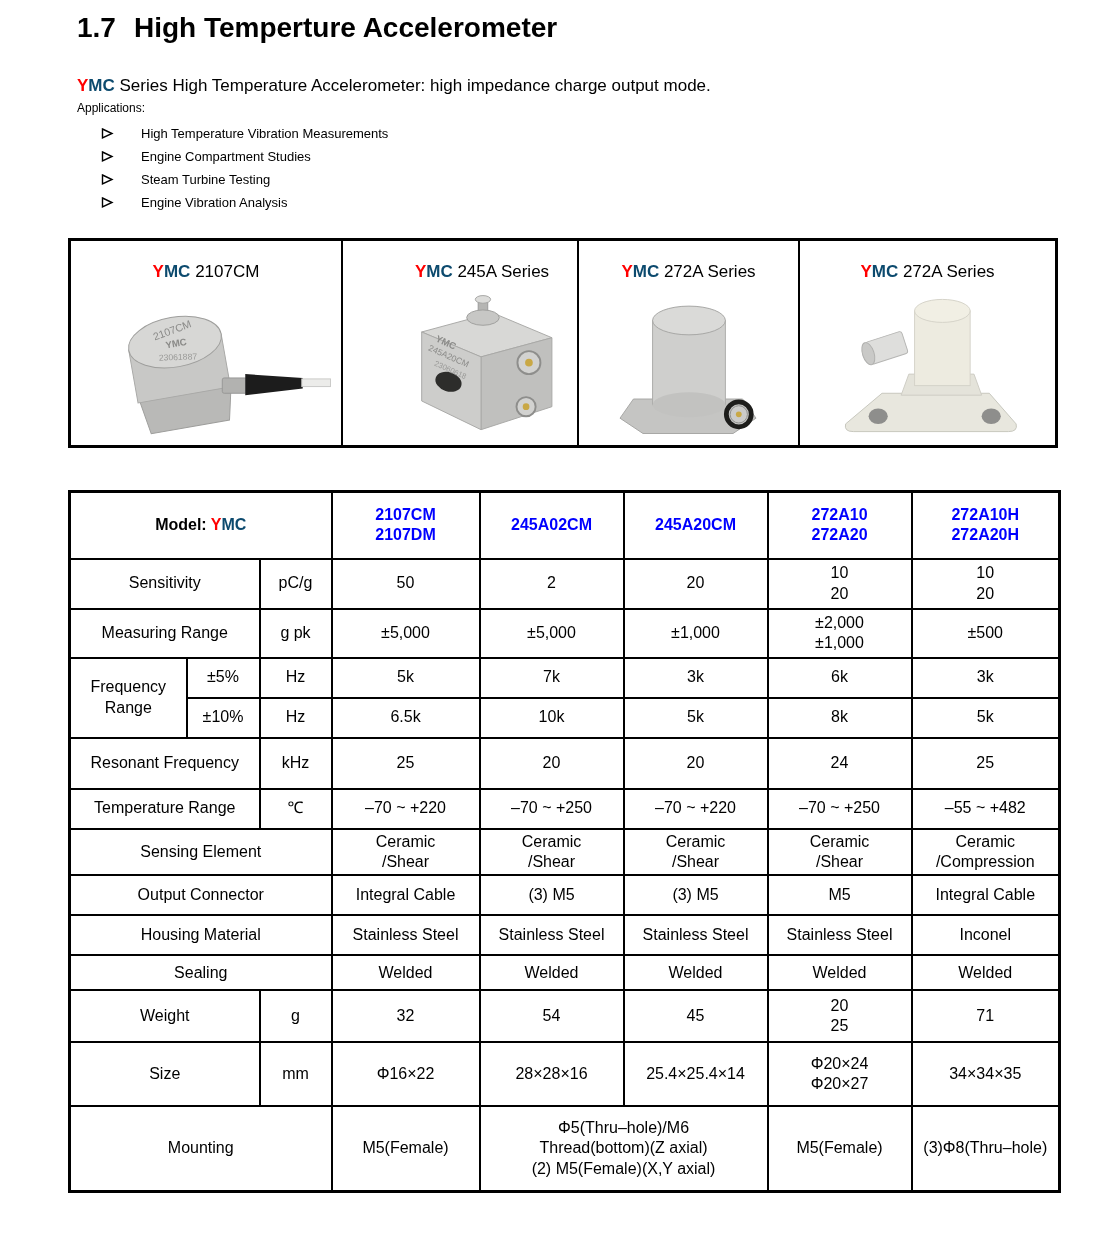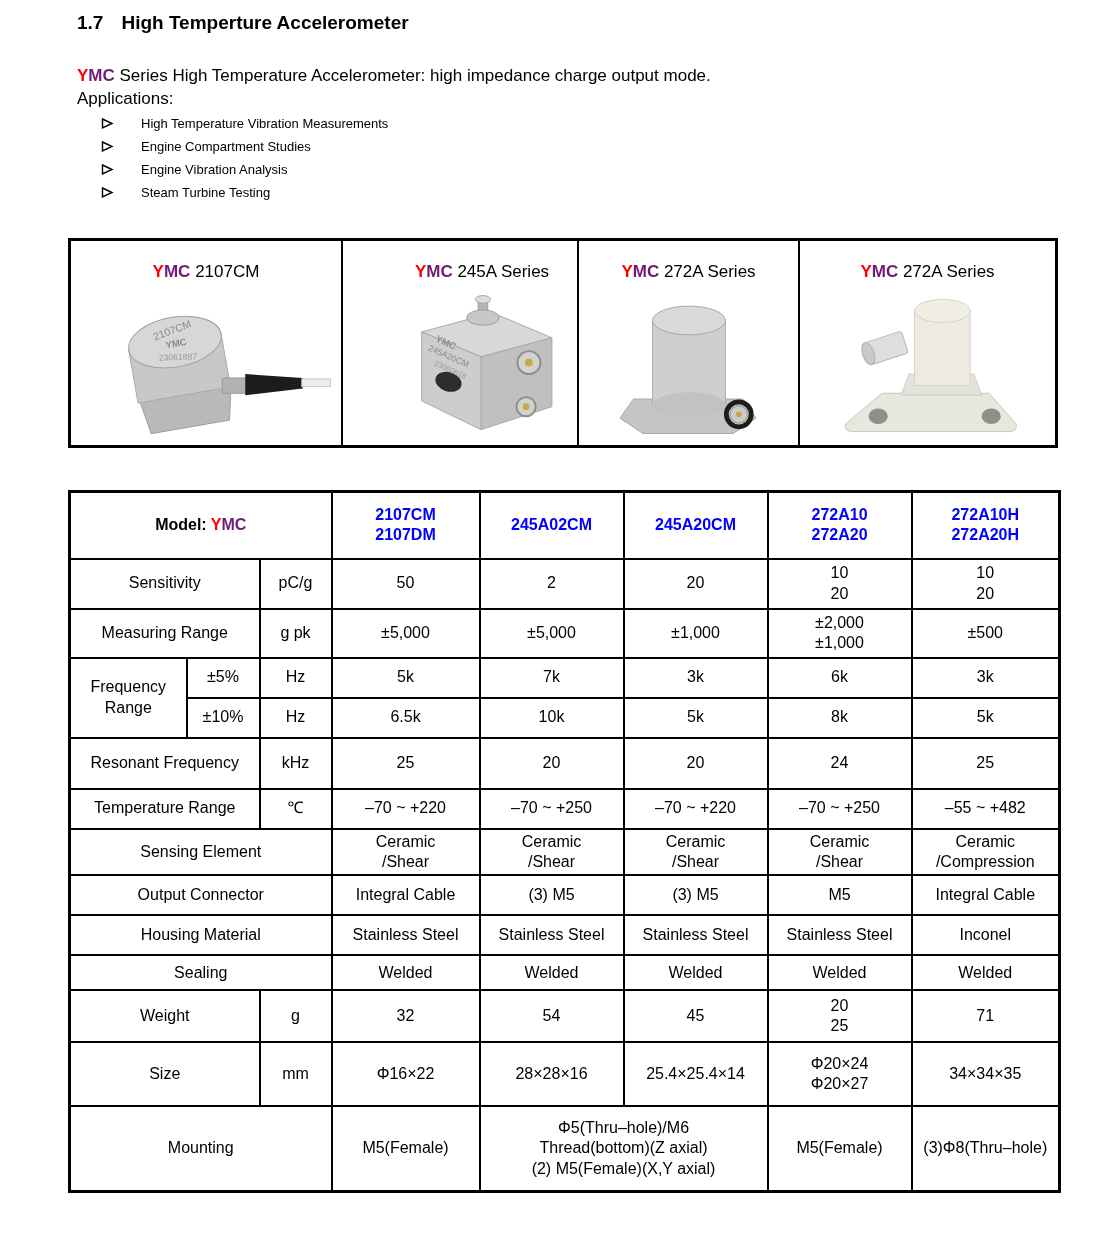--- a/index.html
+++ b/index.html
@@ -1,26 +1,26 @@
 <!DOCTYPE html>
 <html><head>
 <meta charset="utf-8">
 <style>
   html,body{margin:0;padding:0;background:#ffffff;}
   body{width:1102px;height:1235px;position:relative;font-family:"Liberation Sans",sans-serif;color:#000;}
   .red{color:#ff0000;}
-  .blue{color:#701a75;}
+  .blue{color:#0c4a6e;}
   .b{font-weight:bold;}
 
   
   .textblock{position:absolute;left:77px;top:12px;width:980px;}
-  h1.heading{font-size:19px;font-weight:bold;margin:0 0 30px 0;display:flex;}
+  h1.heading{font-size:28px;font-weight:bold;margin:0 0 30px 0;display:flex;}
   h1.heading .num{margin-right:18px;}
   p.intro{font-size:17px;margin:0;line-height:23px;}
-  p.apps-label{font-size:17px;margin:0;line-height:23px;}
+  p.apps-label{font-size:12px;margin:0;line-height:23px;}
   ul.apps{list-style:none;margin:2px 0 0 0;padding:0 0 0 24px;}
   ul.apps li{font-size:13px;line-height:23px;display:flex;align-items:center;}
   ul.apps li .arrow{width:13px;height:13px;margin-right:27px;flex:0 0 auto;}
 
   
   .photo-strip{position:absolute;left:68px;top:238px;width:990px;height:210px;border:3px solid #000;box-sizing:border-box;display:flex;background:#fff;}
   .photo-cell{border-right:2px solid #000;box-sizing:border-box;display:flex;flex-direction:column;align-items:center;}
   .photo-cell:last-child{border-right:none;}
   .pc1{width:272px;} .pc2{width:236px;padding-left:44px;} .pc3{width:221px;} .pc4{flex:1;}
   .caption{font-size:17px;margin-top:21px;white-space:pre;}
@@ -60,27 +60,27 @@
     <li>
         <svg class="arrow" viewBox="0 0 13 13">
           <path d="M1.5 2 L11 6.5 L1.5 11 Z" fill="none" stroke="#000" stroke-width="1.4"></path>
         </svg>
         <span>Engine Compartment Studies</span>
       </li>
     <li>
         <svg class="arrow" viewBox="0 0 13 13">
           <path d="M1.5 2 L11 6.5 L1.5 11 Z" fill="none" stroke="#000" stroke-width="1.4"></path>
         </svg>
-        <span>Engine Vibration Analysis</span>
+        <span>Steam Turbine Testing</span>
       </li>
     <li>
         <svg class="arrow" viewBox="0 0 13 13">
           <path d="M1.5 2 L11 6.5 L1.5 11 Z" fill="none" stroke="#000" stroke-width="1.4"></path>
         </svg>
-        <span>Steam Turbine Testing</span>
+        <span>Engine Vibration Analysis</span>
       </li>
   </ul>
 </div>
 
 <div class="photo-strip">
 
   <div class="photo-cell pc1">
     <div class="caption"><span class="bname red">Y</span><span class="bname blue">MC</span><span> 2107CM</span></div>
     <svg class="photo" width="262" height="166" viewBox="0 0 262 166">
       <g transform="rotate(-10 105 95)">

